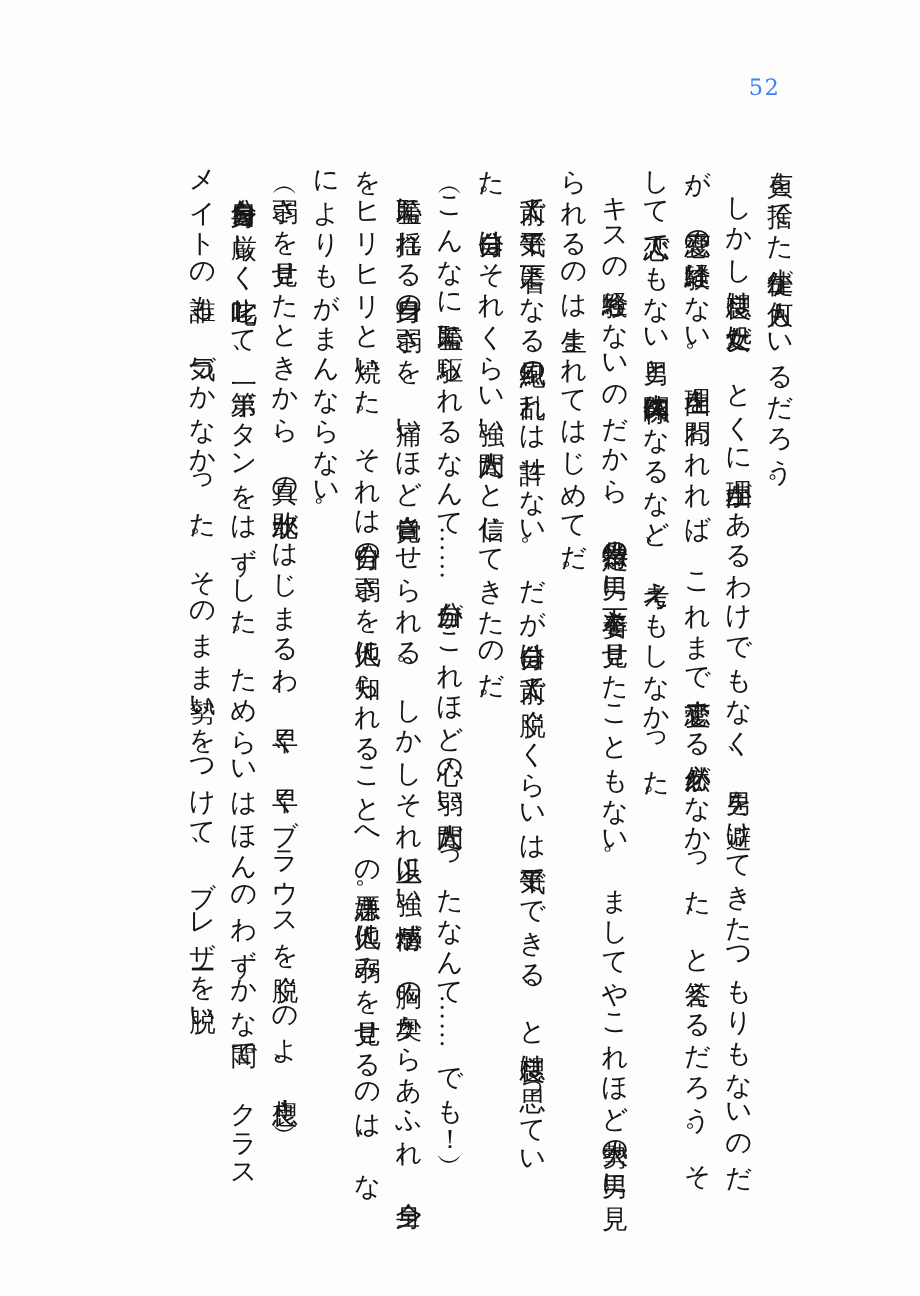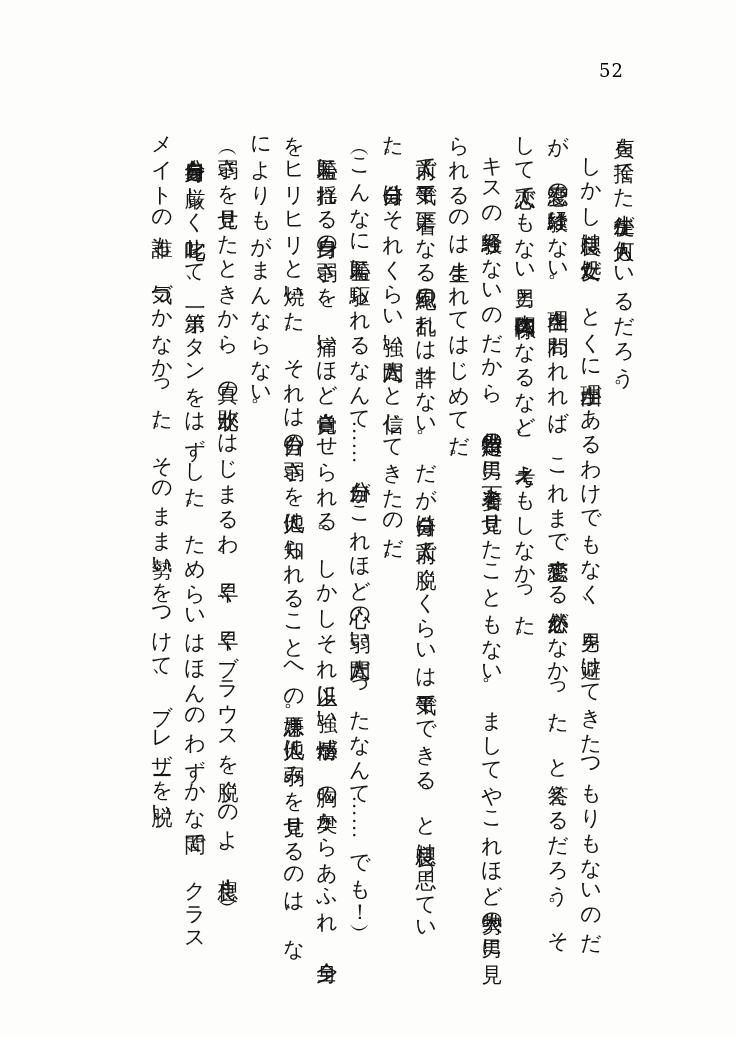--- a/index.html
+++ b/index.html
@@ -17,21 +17,21 @@
     .page {
       position: absolute;
       inset: 0;
       background: #fdfdfc;
     }
     .page-number {
       position: absolute;
       top: 60px;
       right: 112px;
       font-size: 18px;
-      color: #000000;
+      color: #3b82f6;
       font-family: "DejaVu Serif", serif;
       letter-spacing: 1px;
     }
     .text-block {
       position: absolute;
       top: 121px;
       right: 96px;
       height: 836px;
       writing-mode: vertical-rl;
       text-orientation: mixed;

